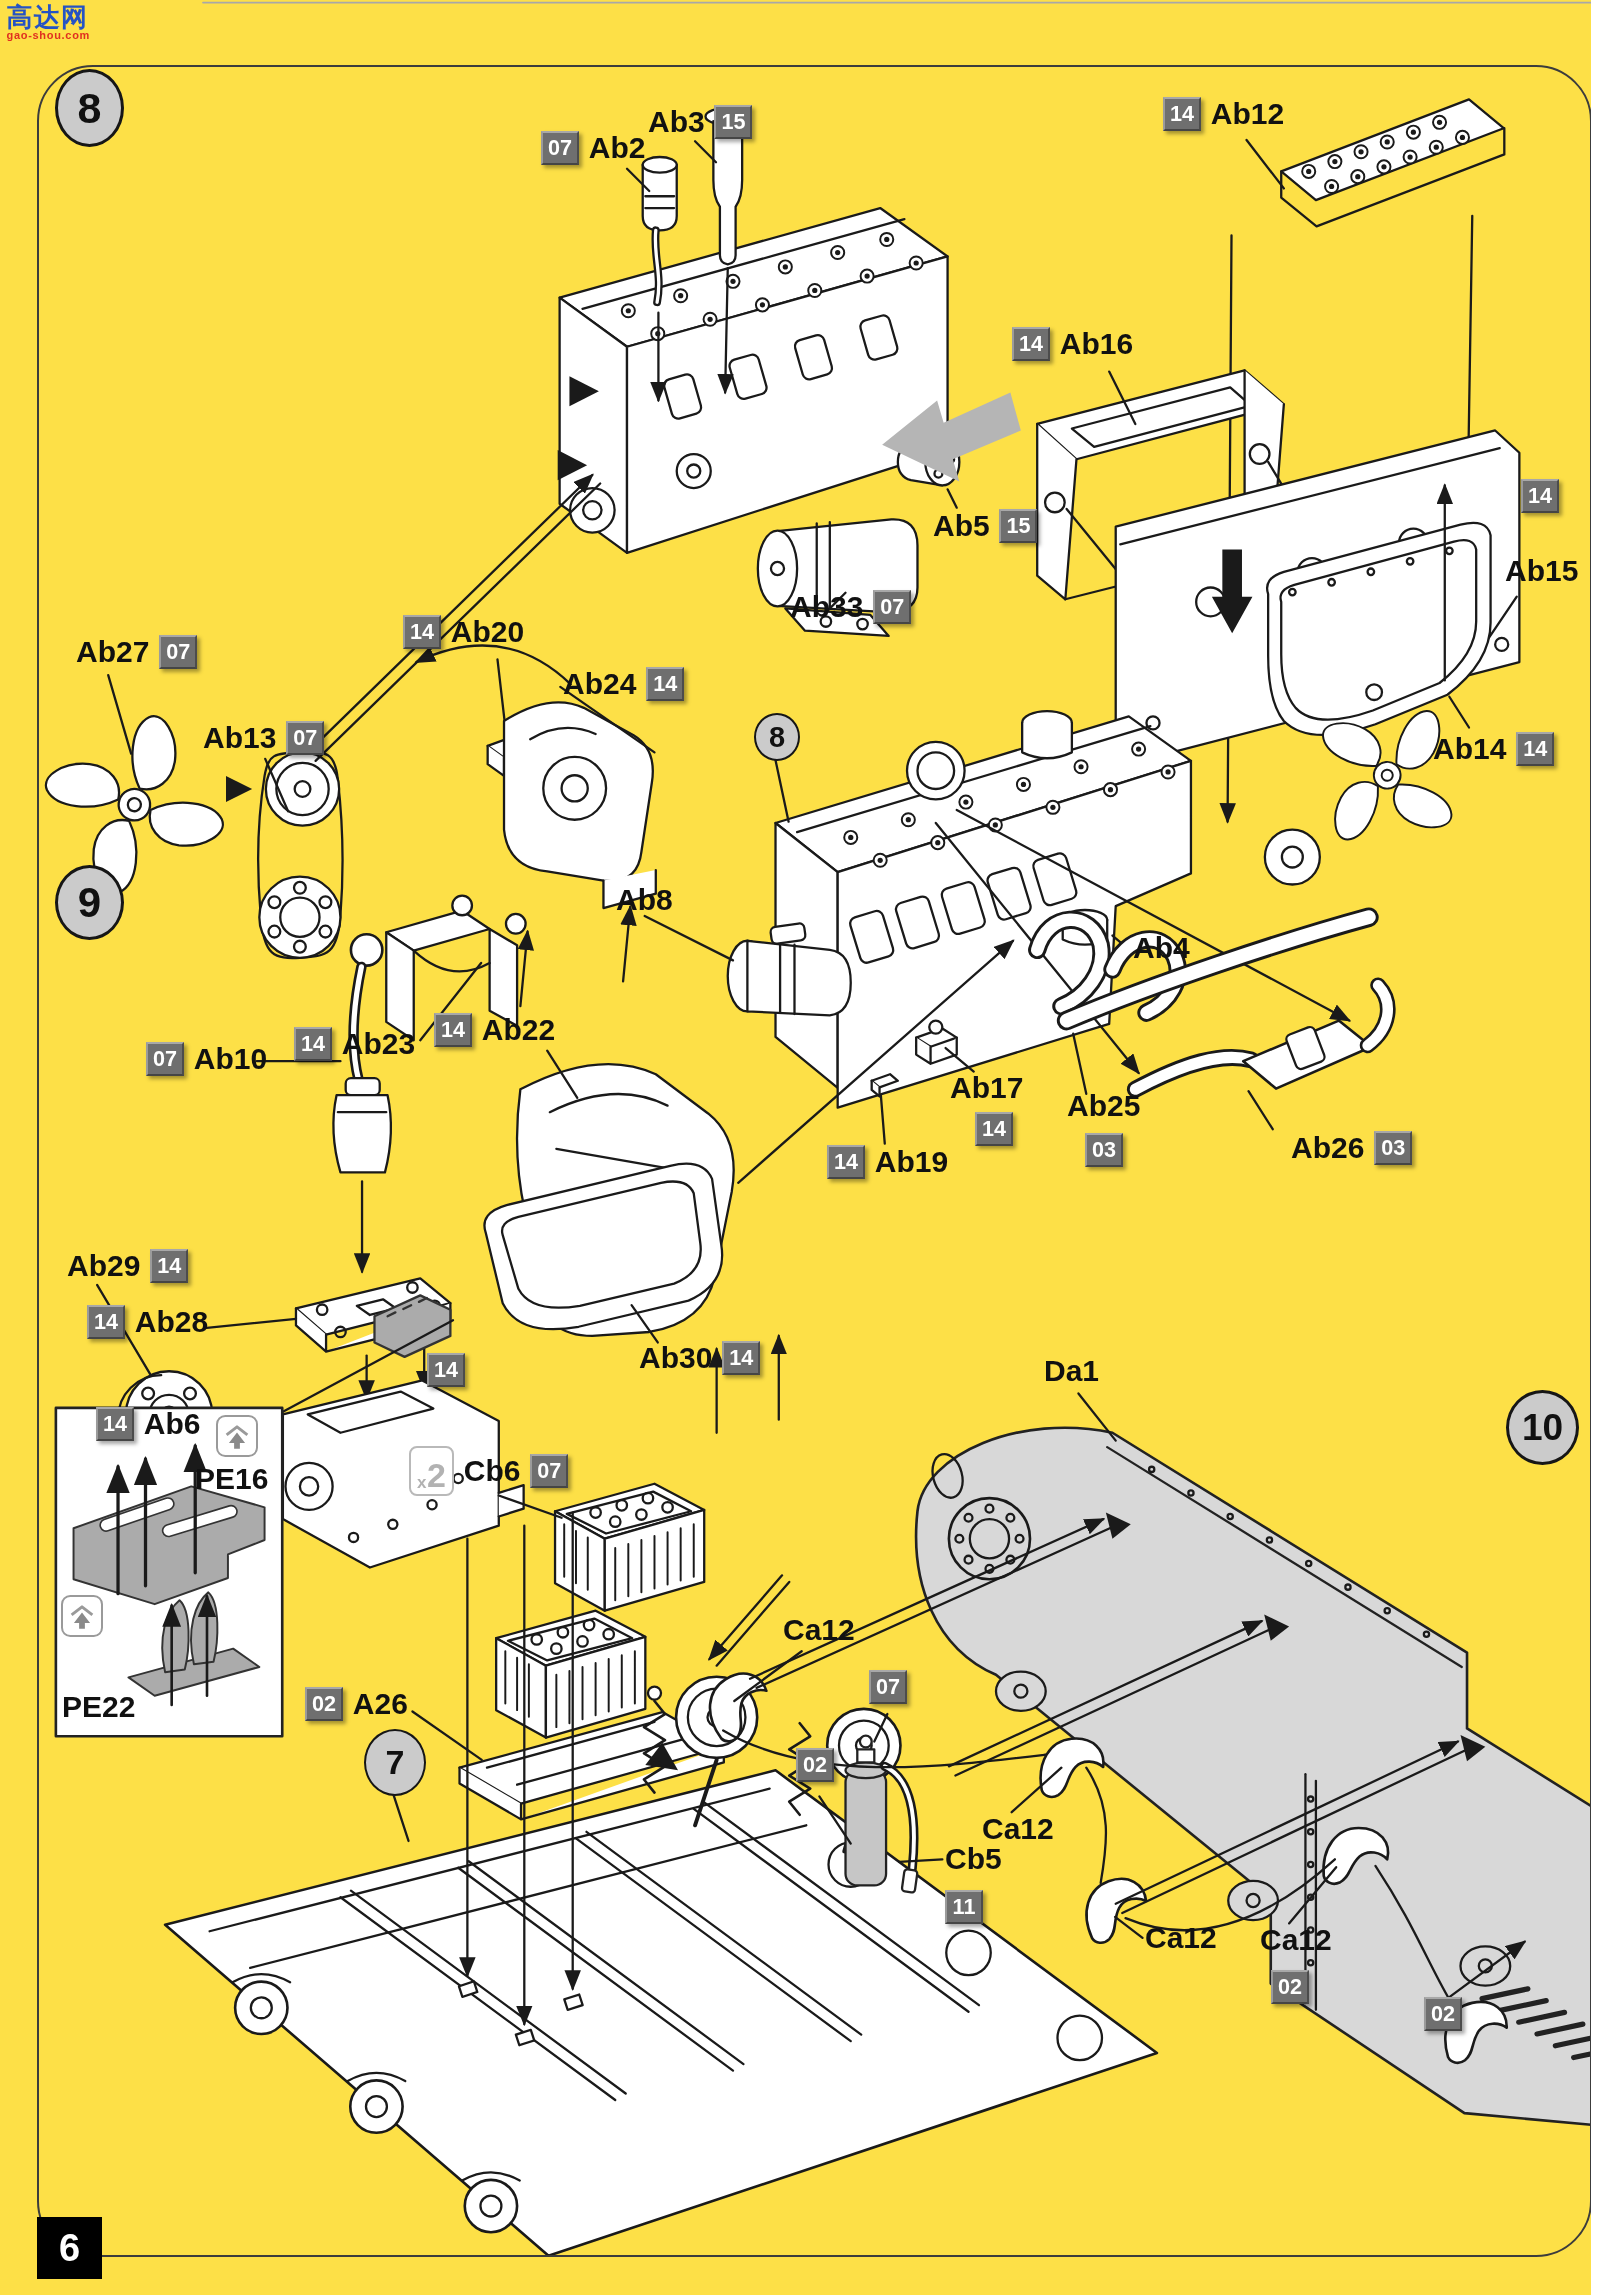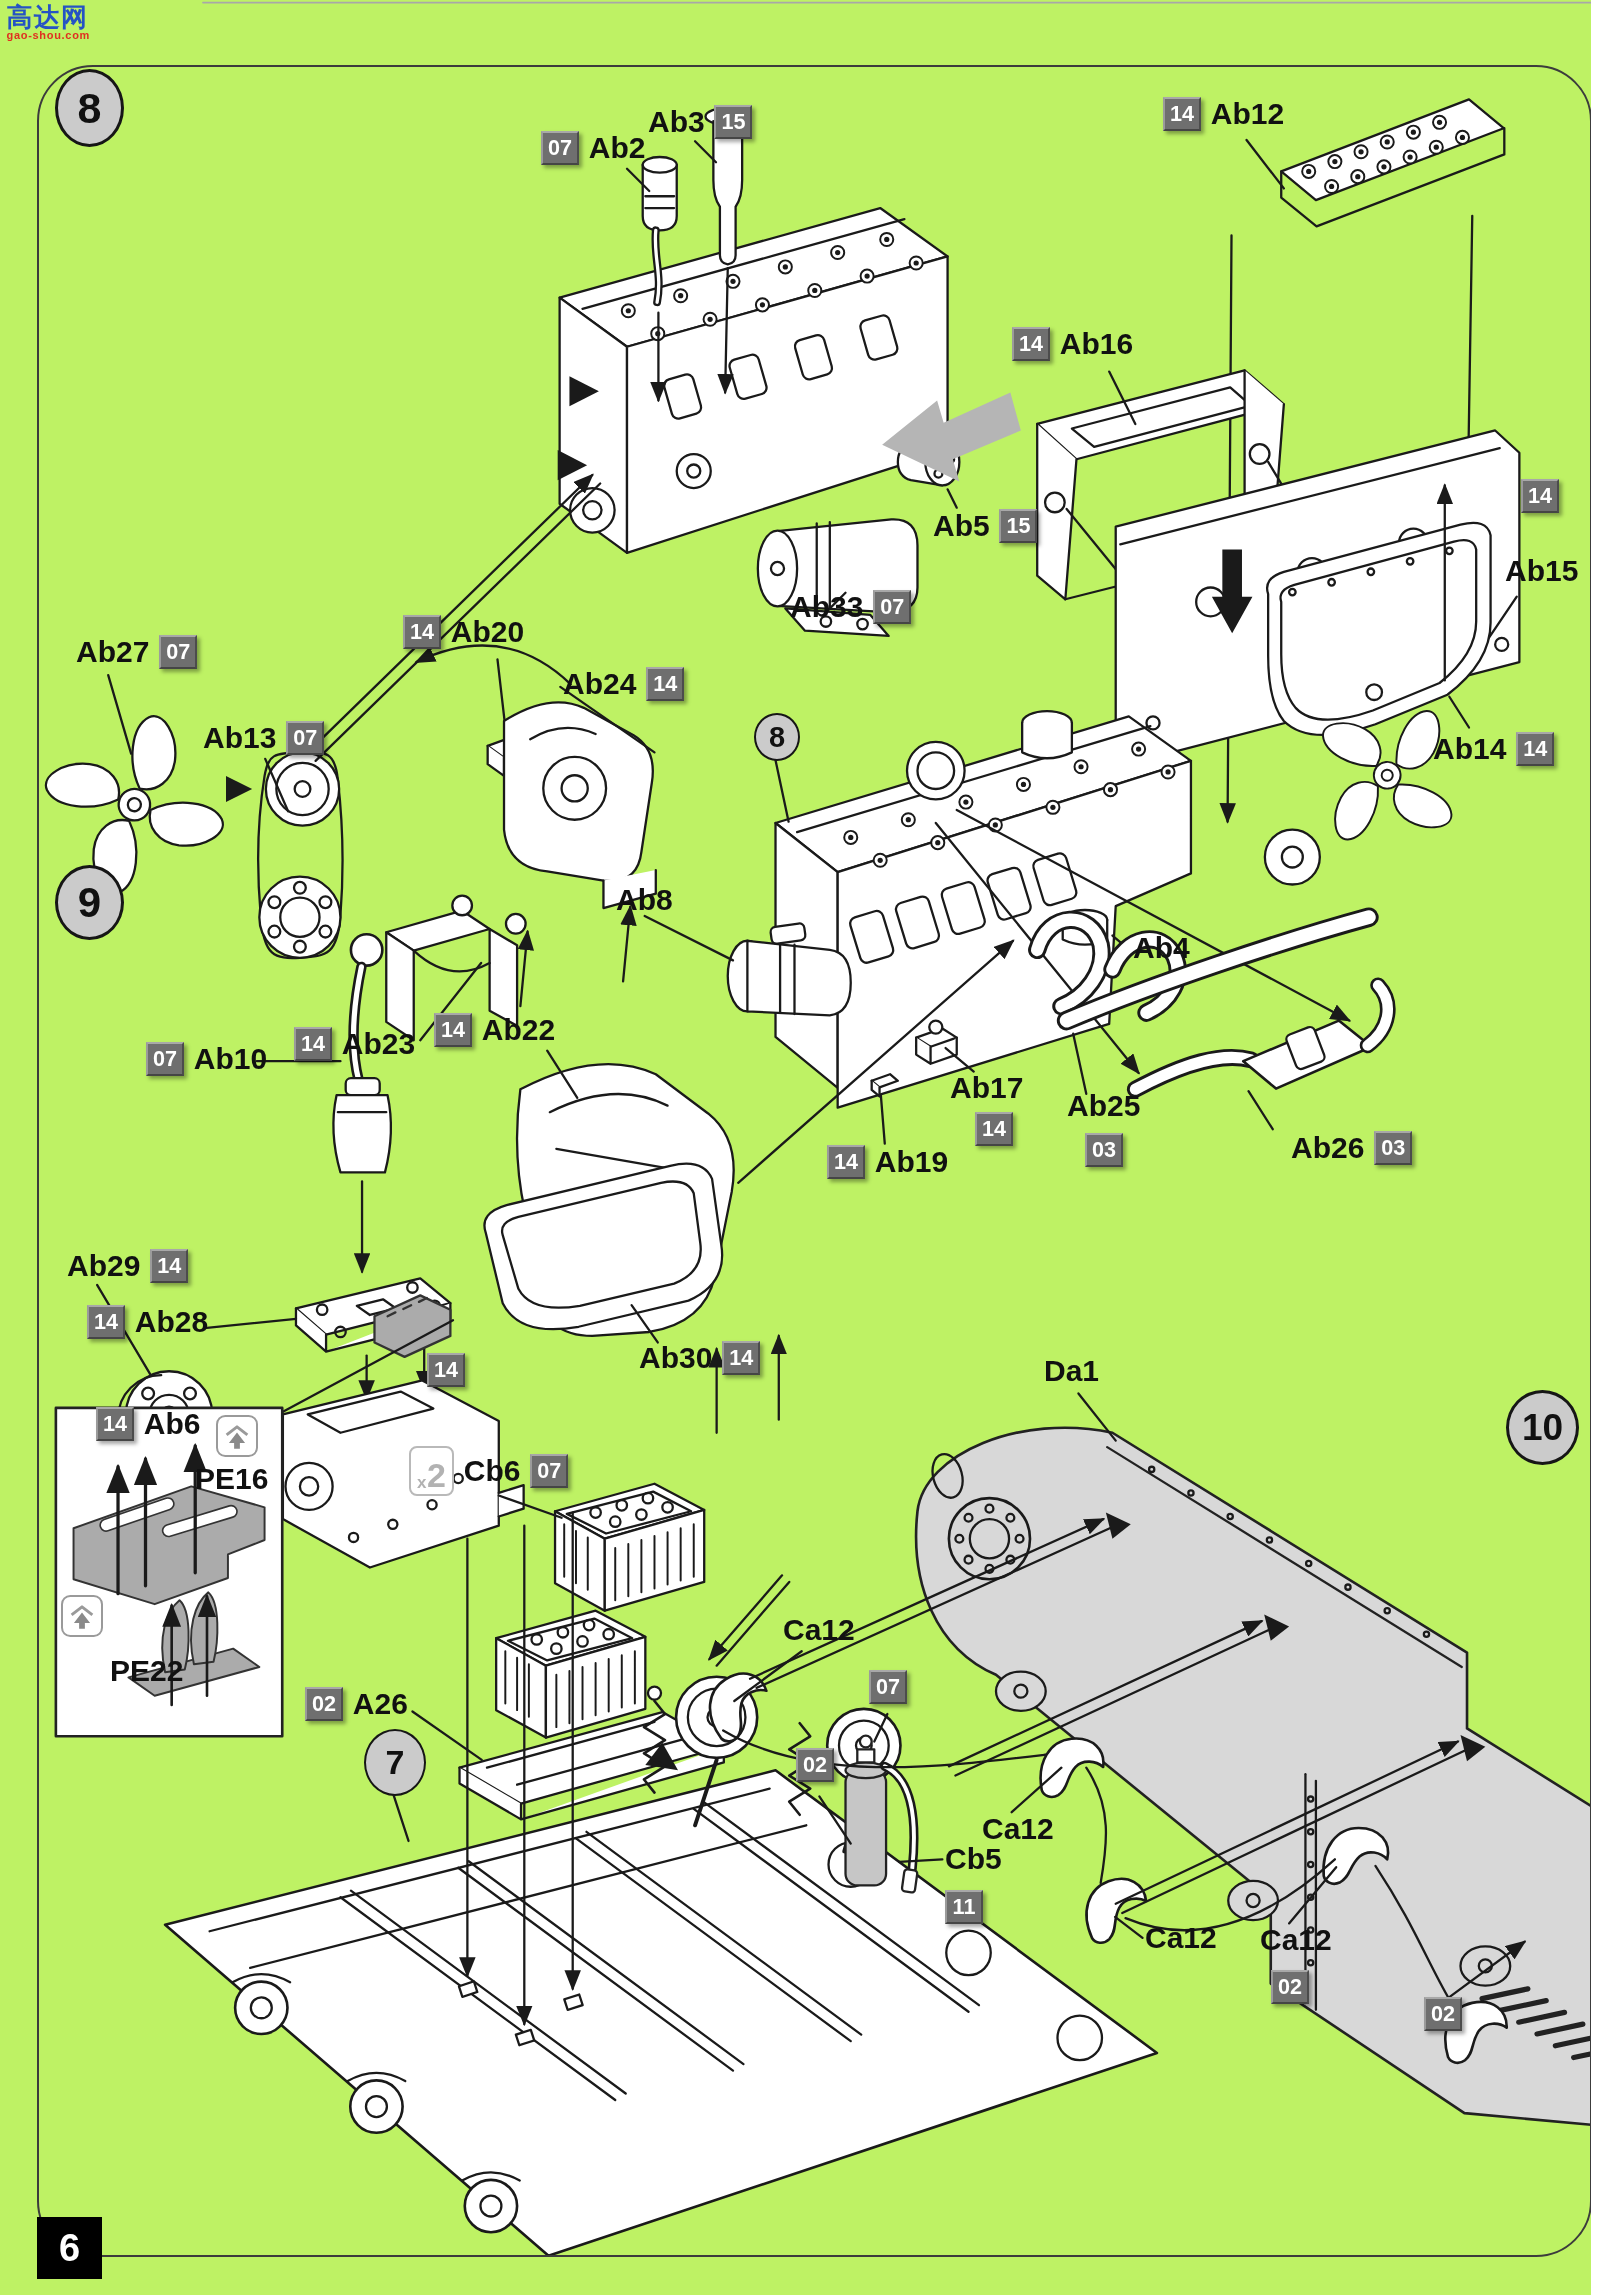--- a/index.html
+++ b/index.html
@@ -1,16 +1,16 @@
 <!DOCTYPE html>
 <html style="font-size:10.5px"><head>
 <meta charset="utf-8">
 <style>
   html,body{margin:0;padding:0;background:#fff;}
-  #page{position:relative;width:1591px;height:2295px;background:#bef264;overflow:hidden;
+  #page{position:relative;width:1591px;height:2295px;background:#fde047;overflow:hidden;
         font-family:"Liberation Sans","DejaVu Sans",sans-serif;color:#111;}
   #artsvg{position:absolute;left:0;top:0;width:1623px;height:2295px;}
   .border-frame{position:absolute;left:37px;top:65px;width:1551px;height:2188px;
         border:2.6px solid #3c3c3c;border-radius:56px;}
   .lbl{position:absolute;display:flex;align-items:center;gap:9.8px;white-space:nowrap;
         font-weight:bold;font-size:30px;line-height:1;}
   .badge{display:inline-flex;align-items:center;justify-content:center;
         width:34px;height:30px;background:#6f6f6f;color:#fff;
         font-weight:bold;font-size:21.6px;
         border-top:2.6px solid #a8a8a8;border-left:2.6px solid #9b9b9b;
@@ -696,21 +696,21 @@
   </div>
   <div class="lbl" style="left:195px;top:1464px;">
     <span>PE16</span>
   </div>
   <div class="foldicon" style="left:61px;top:1595px;">
     <svg width="30" height="30" viewBox="0 0 52 52">
         <path d="M8,24 L26,10 L44,24" stroke="#9a9a9a" stroke-width="5" fill="none" stroke-linejoin="round"></path>
         <polygon points="26,20 40,38 31,38 31,48 21,48 21,38 12,38" fill="#8a8a8a"></polygon>
       </svg>
   </div>
-  <div class="lbl" style="left:62px;top:1656px;margin-left:48px;">
+  <div class="lbl" style="left:62px;top:1692px;">
     <span>PE22</span>
   </div>
 
   <div class="lbl" style="left:409px;top:1446px;">
     <span class="x2box">
         <span class="xs">x</span>
         <span class="xn">2</span>
       </span>
     <span>Cb6</span>
     <span class="badge">07</span>

